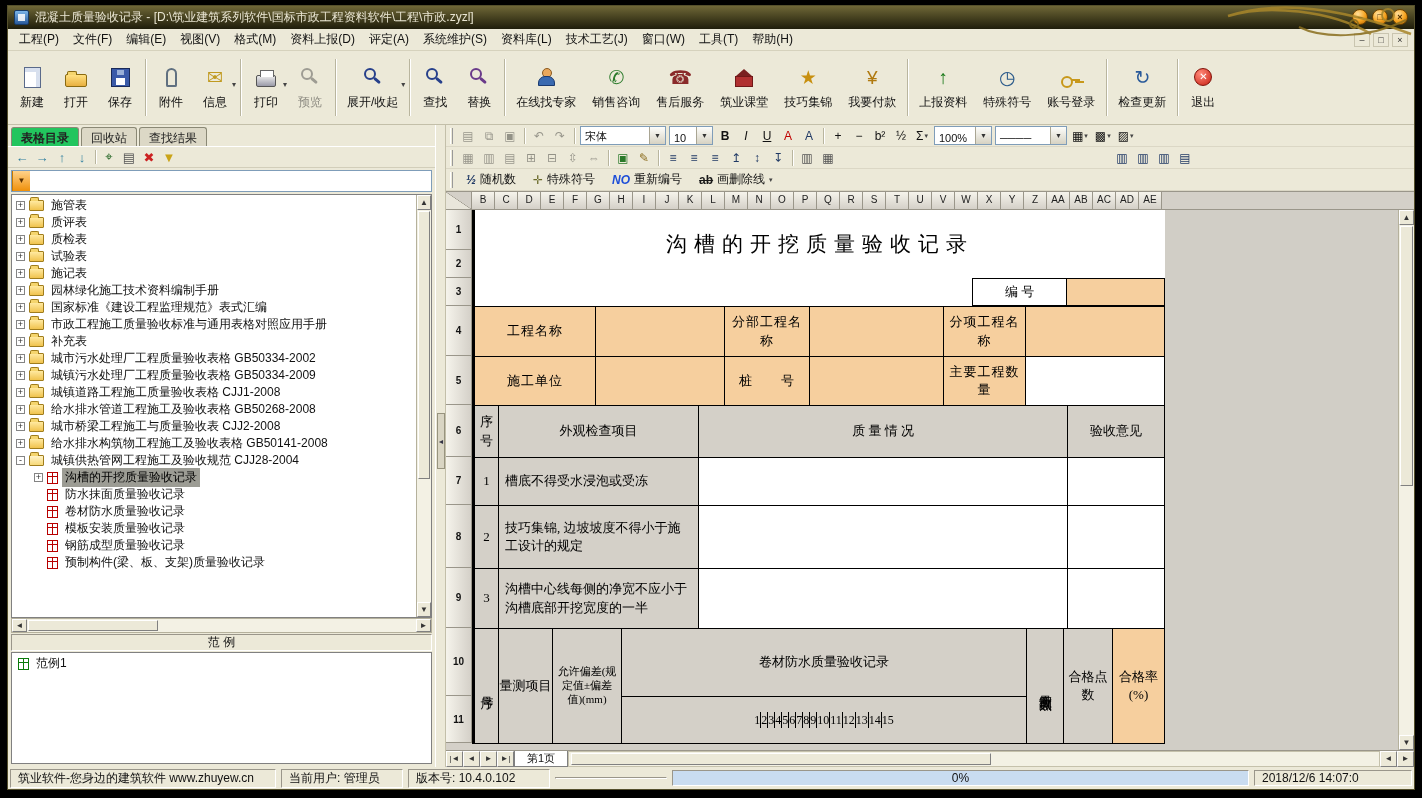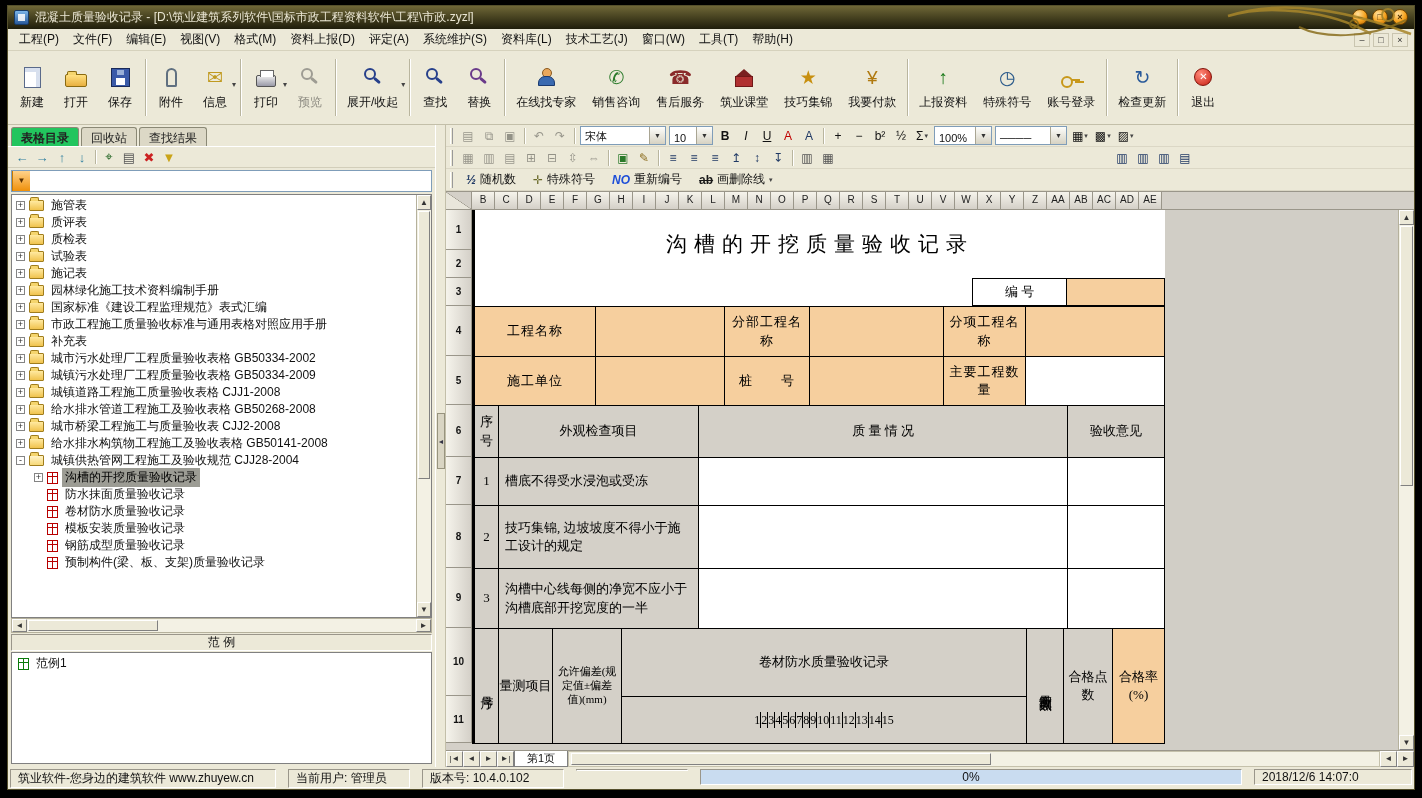--- a/index.html
+++ b/index.html
@@ -147,21 +147,21 @@
 .m-rate{grid-column:7;grid-row:1/span 2}
 .pcell{border-right:1px solid #000;background:#d4d0c8;display:flex;align-items:center;justify-content:center;font-size:12px}
 .pcell:last-child{border-right:none}
 
 .sheetbar{height:17px;flex:none;display:flex;background:#ece9d8;border-top:1px solid #9a968a}
 .navb{width:17px;flex:none;background:#ece9d8;border:1px solid #fff;border-right-color:#808080;border-bottom-color:#808080;font-size:8px;text-align:center;line-height:14px;color:#333}
 .sheettab{padding:0 12px;background:#fff;border:1px solid #808080;border-top:none;font-size:11px;line-height:15px;flex:none}
 .htrack{flex:1;background:#f3f1e4;border:1px solid #c5c1ab;position:relative}
 .htrack .thumb{position:absolute;left:2px;top:1px;bottom:1px;width:420px;background:#ece9d8;border:1px solid #fff;border-right-color:#808080;border-bottom-color:#808080}
 
-.statusbar{height:22px;flex:none;background:#ece9d8;display:flex;gap:12px;padding:2px 2px;align-items:flex-start}
+.statusbar{height:22px;flex:none;background:#ece9d8;display:flex;gap:5px;padding:2px 2px;align-items:center}
 .seg{border:1px solid;border-color:#9a968a #fff #fff #9a968a;display:flex;align-items:center;padding:0 7px;white-space:nowrap;overflow:hidden}
 .seg.sp1{width:266px}.seg.sp2{width:122px}.seg.sp3{width:142px}.seg.sp4{width:112px}
 .seg.progress{flex:1;background:#c9dcf0;justify-content:center}
 .seg.dt{width:158px}
 </style>
 </head>
 <body>
 
 <div class="screen">
   <div class="window">

